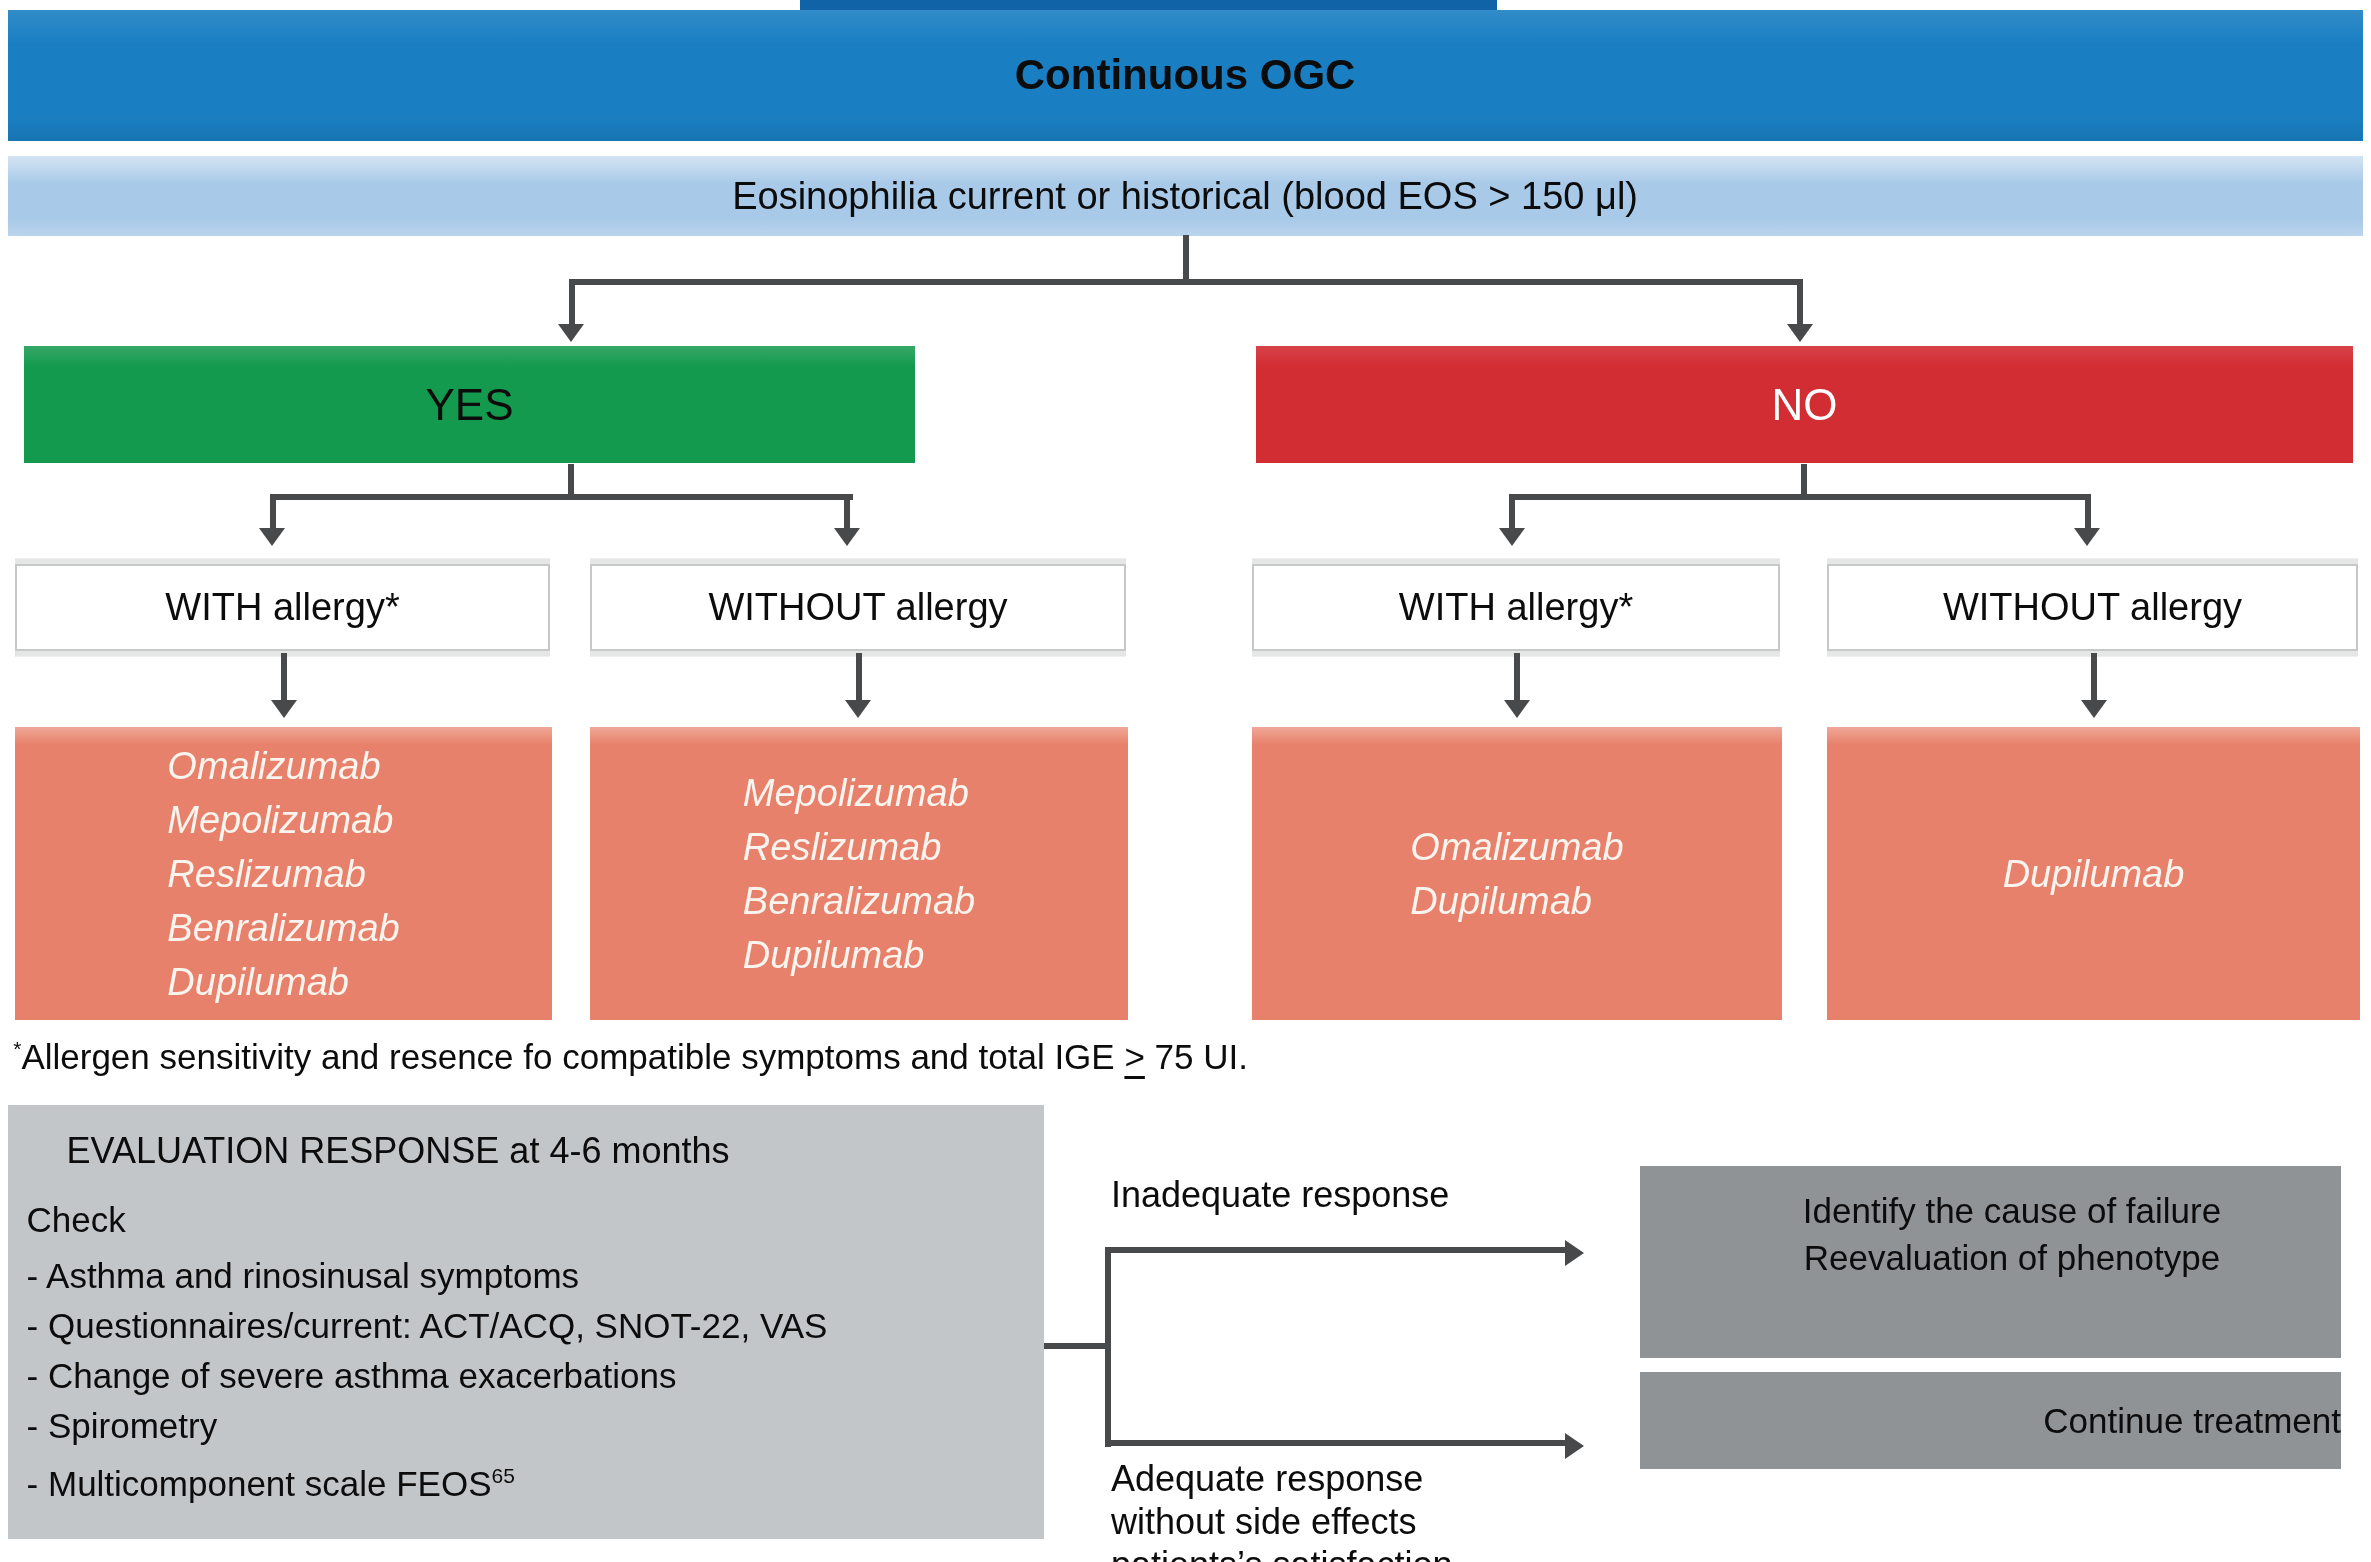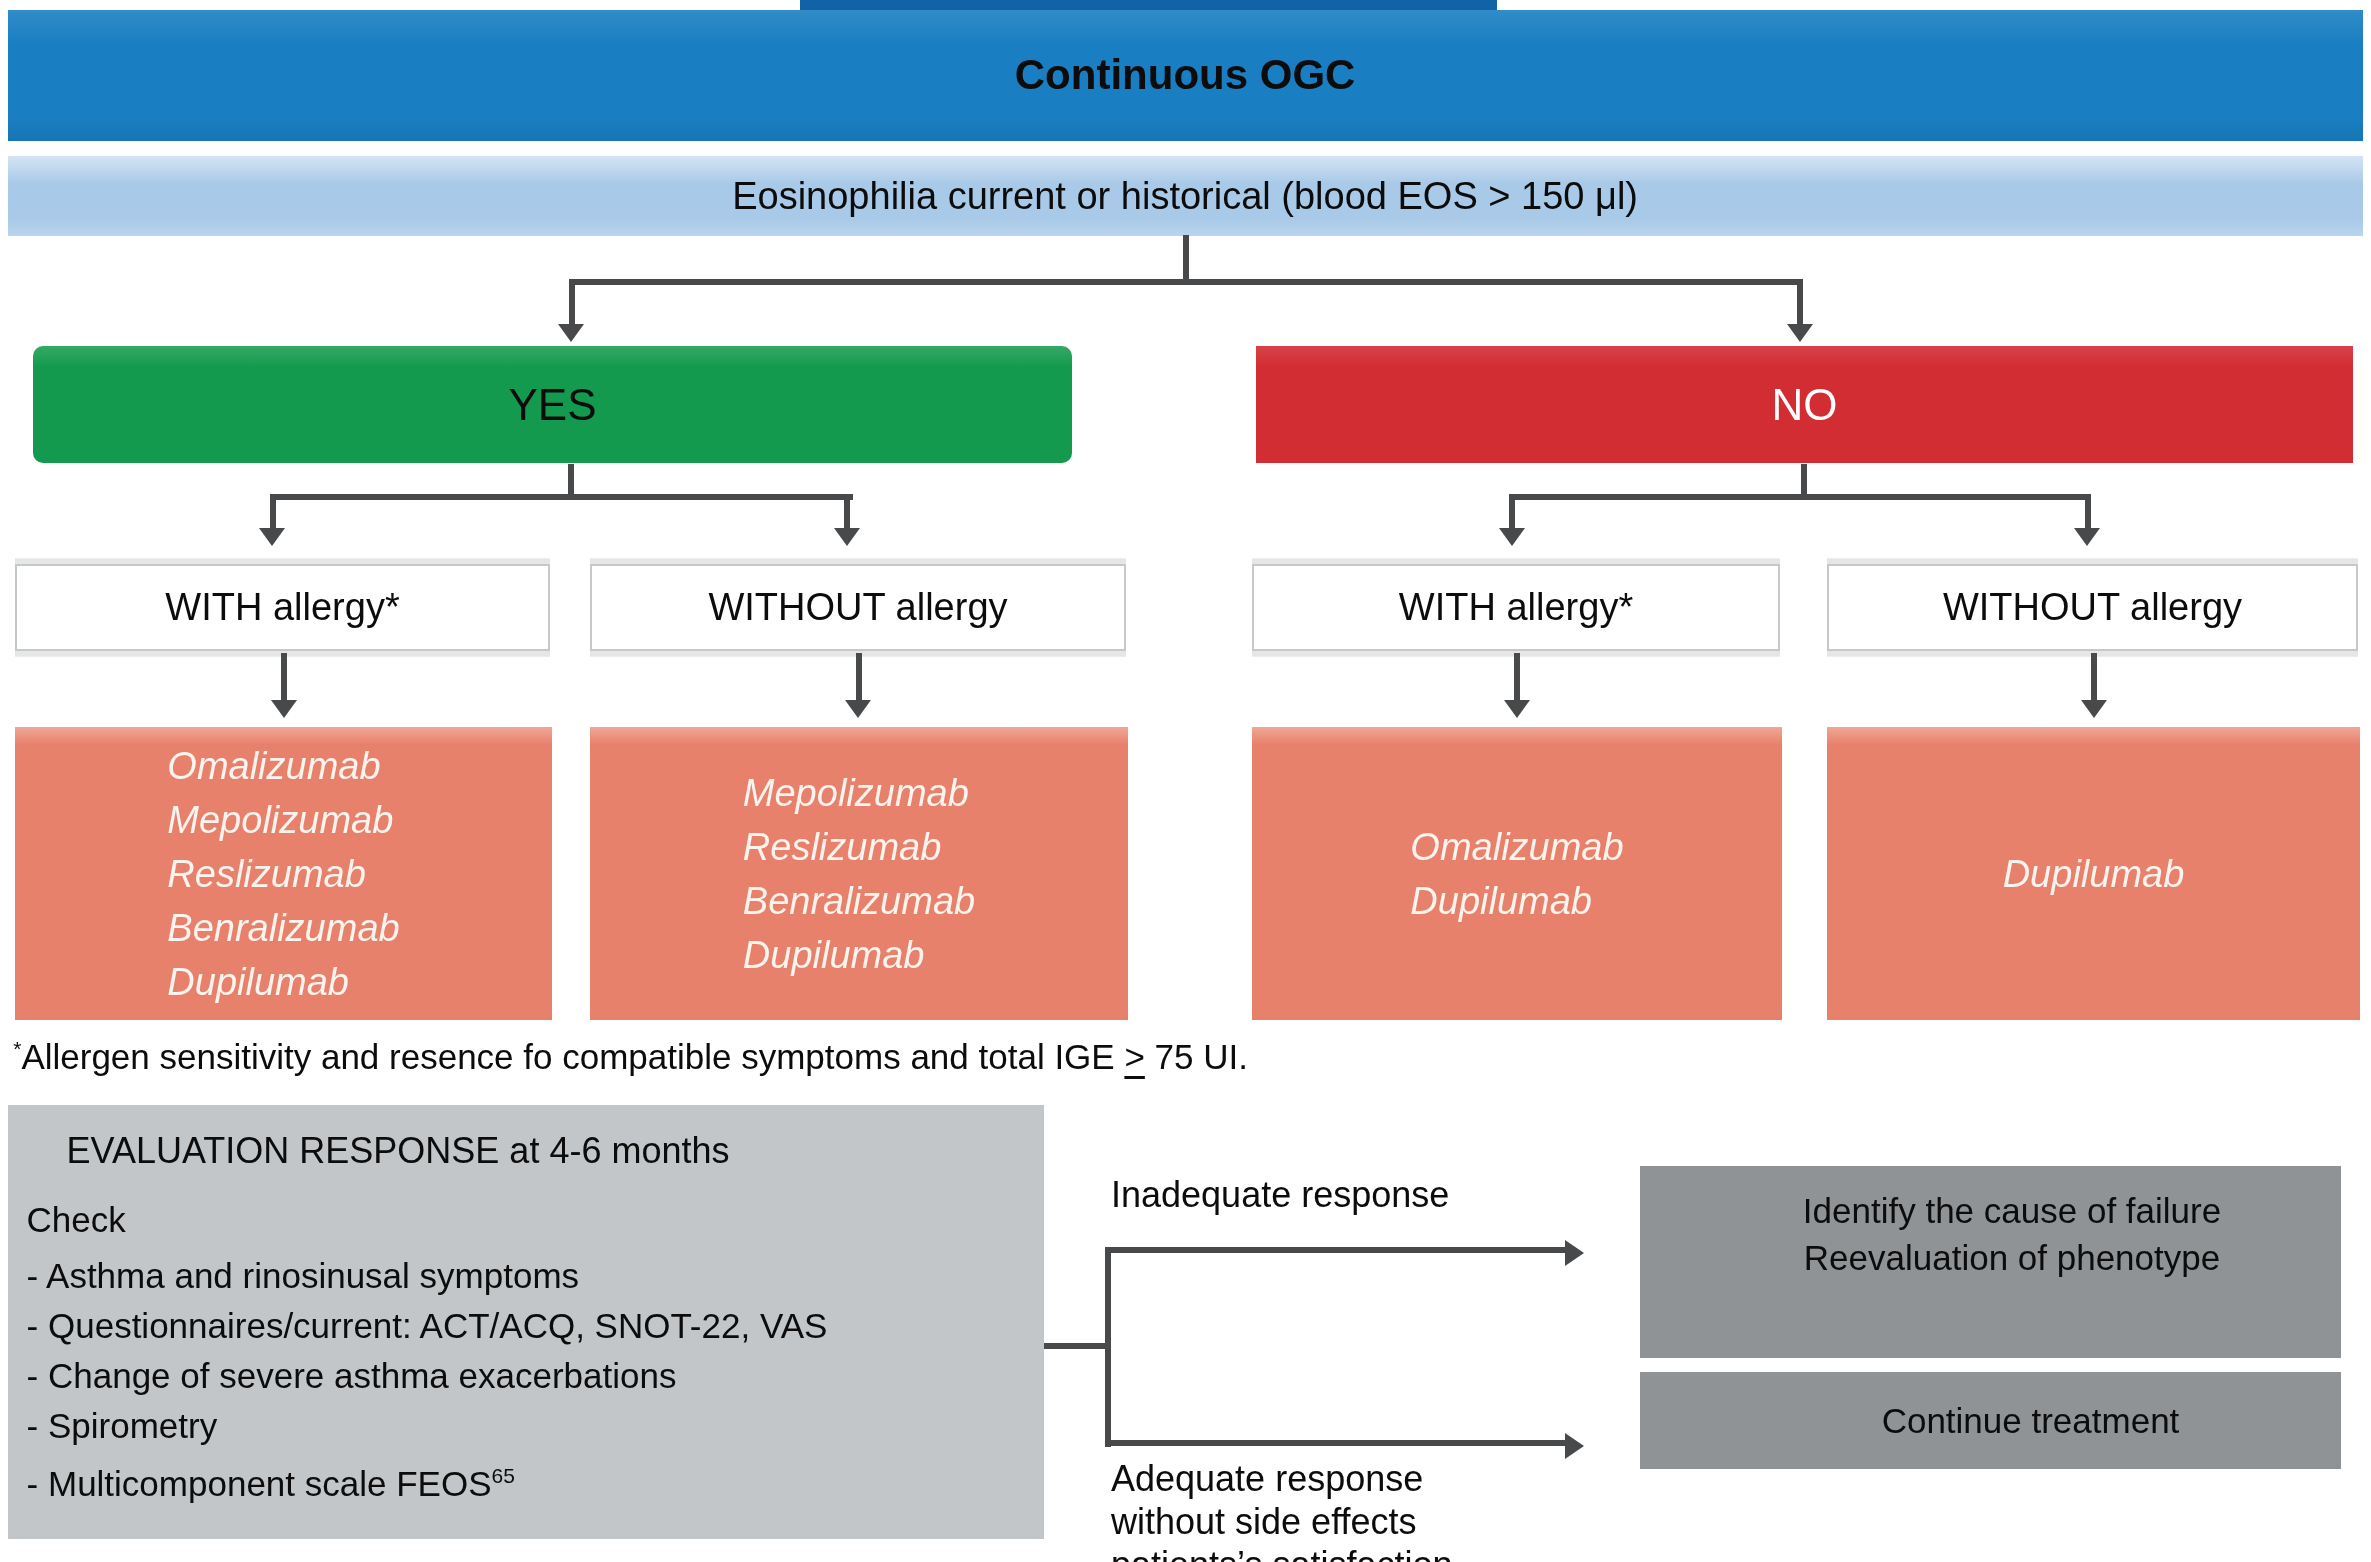--- a/index.html
+++ b/index.html
@@ -60,21 +60,21 @@
     <span>Eosinophilia current or historical (blood EOS &gt; 150 μl)</span>
   </div>
 
   <div class="vline" style="left:1183px;top:235px;height:47px;"></div>
   <div class="hline" style="left:569px;top:279px;width:1234px;"></div>
   <div class="vline" style="left:569px;top:279px;height:47px;"></div>
   <div class="arr-d" style="left:558px;top:324px;"></div>
   <div class="vline" style="left:1797px;top:279px;height:47px;"></div>
   <div class="arr-d" style="left:1787px;top:324px;"></div>
 
-  <div class="box yes-box" style="left:33px;top:346px;width:1039px;height:117px;border-radius:10px;">
+  <div class="box yes-box" style="left:24px;top:346px;width:891px;height:117px;">
     <span>YES</span>
   </div>
   <div class="box no-box" style="left:1256px;top:346px;width:1097px;height:117px;">
     <span>NO</span>
   </div>
 
   <div class="vline" style="left:568px;top:464px;height:36px;"></div>
   <div class="hline" style="left:270px;top:494px;width:583px;"></div>
   <div class="vline" style="left:270px;top:494px;height:38px;"></div>
   <div class="arr-d" style="left:259px;top:528px;"></div>
@@ -168,18 +168,18 @@
     <div>without side effects</div>
     <div>patients’s satisfaction</div>
   </div>
 
   <div class="abs dark-box" style="left:1640px;top:1166px;width:701px;height:192px;padding:0;text-align:center;">
     <div class="d-lines" style="margin:21px 0 0 43px;">
       <div>Identify the cause of failure</div>
       <div>Reevaluation of phenotype</div>
     </div>
   </div>
-  <div class="box dark-box" style="left:1640px;top:1372px;width:701px;height:97px;justify-content:center;">
+  <div class="box dark-box" style="left:1640px;top:1372px;width:701px;height:97px;justify-content:flex-end;">
     <span style="margin-left:80px;">Continue treatment</span>
   </div>
 
 </div>
 
 
 </body></html>

